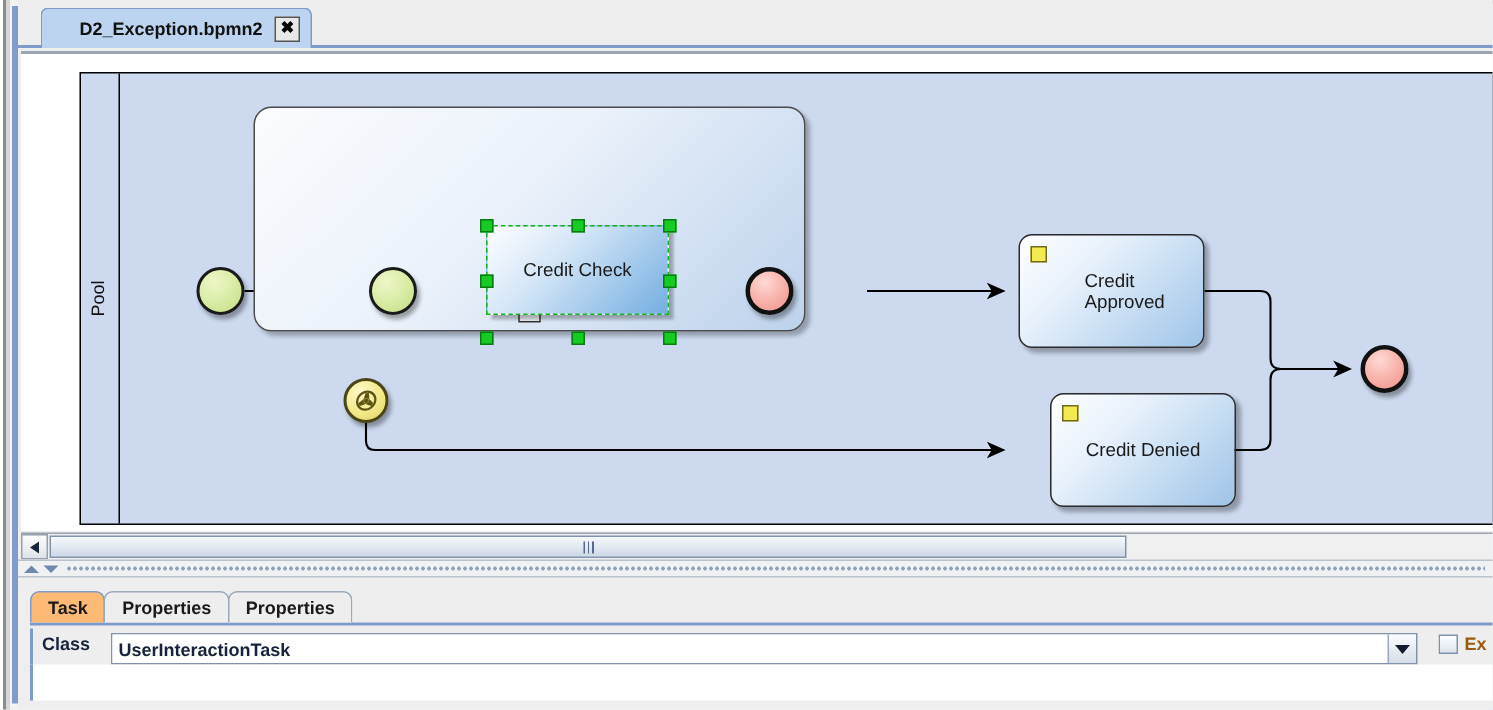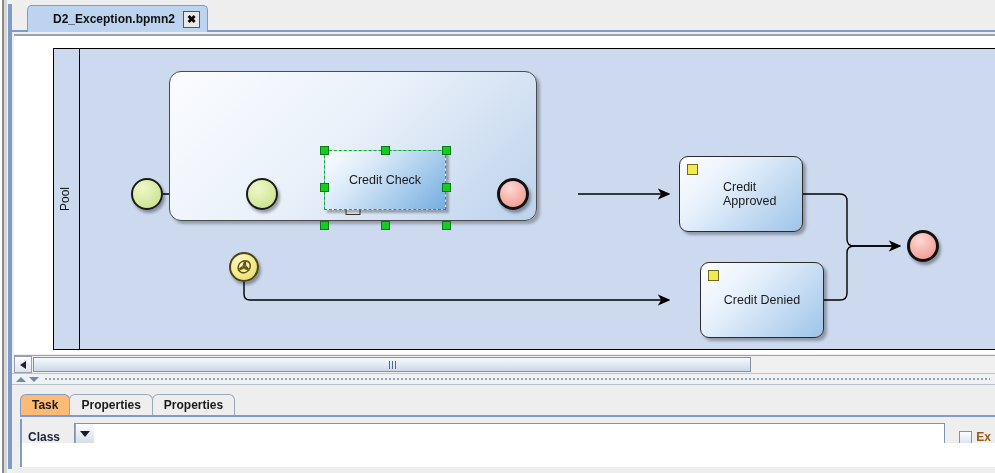--- a/index.html
+++ b/index.html
@@ -366,21 +366,21 @@
     width: 975px; height: 48px;
     background: #eeeeee;
     border-left: 2px solid #7e9bc9;
     box-sizing: border-box;
   }
   .class-row {
     position: absolute;
     left: 6px; top: 3px;
     width: 963px; height: 22px;
     display: flex;
-    align-items: flex-end;
+    align-items: flex-start;
     gap: 14px;
   }
   .class-label {
     font-size: 12px;
     font-weight: bold;
     color: #16233a;
     white-space: nowrap;
   }
   .combo {
     flex: 1;
@@ -564,20 +564,21 @@
       </div>
       <div class="prop-tab">
         <span>Properties</span>
       </div>
     </div>
 
     <div class="prop-body">
       <div class="class-row">
         <span class="class-label">Class</span>
         <span class="combo">
+          <span class="combo-input" placeholder="">UserInteractionTask</span>
           <span class="combo-btn">
               <span class="caret"></span>
             </span>
         </span>
         <span class="chk-wrap">
           <span class="chk-box"></span>
           <span class="chk-label">Ex</span>
         </span>
       </div>
     </div>

